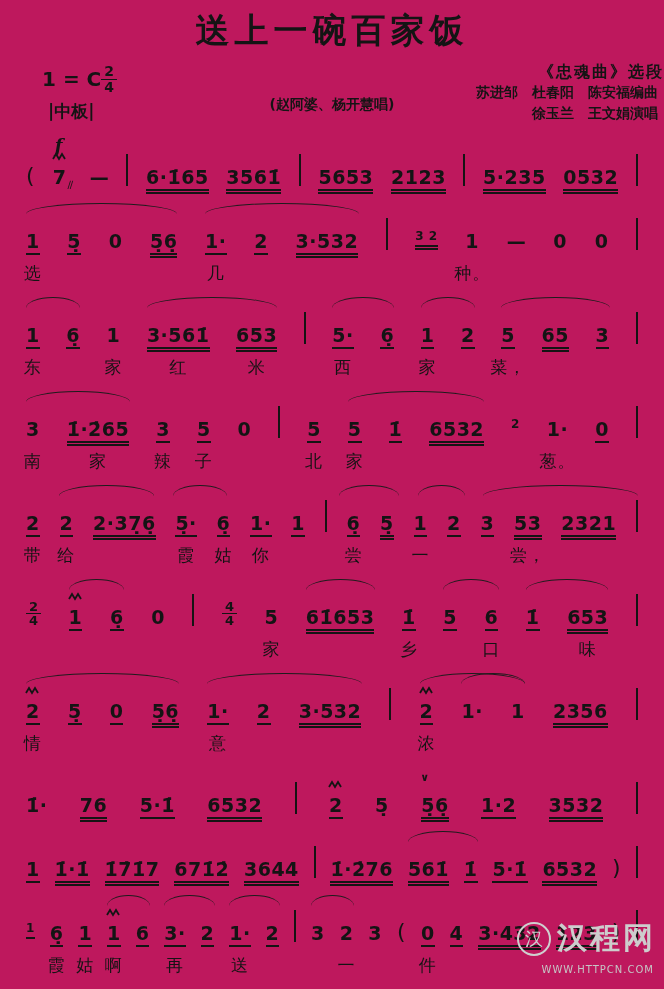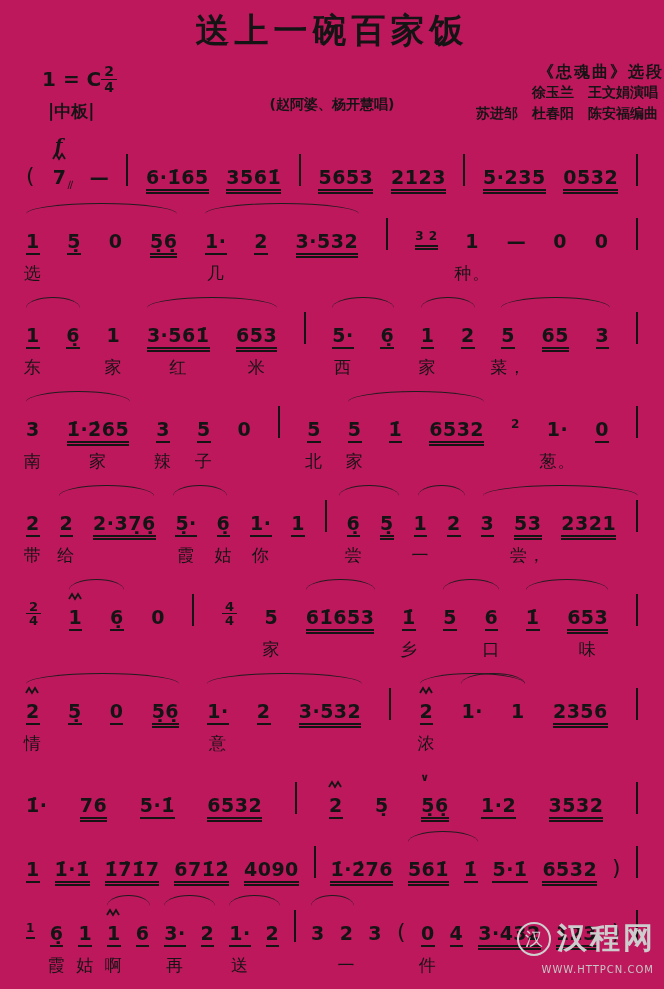--- a/index.html
+++ b/index.html
@@ -65,22 +65,22 @@
       <span>1 = C</span>
       <span class="frac">
         <span class="fn">2</span>
         <span class="fd">4</span>
       </span>
     </div>
     <div class="tempo">|中板|</div>
     <div class="subtitle">《忠魂曲》选段</div>
     <div class="singers">(赵阿婆、杨开慧唱)</div>
     <div class="credits">
+      <div>苏进邹　杜春阳　陈安福编曲</div>
       <div>徐玉兰　王文娟演唱</div>
-      <div>苏进邹　杜春阳　陈安福编曲</div>
     </div>
   </div>
 
   <div class="score" id="score">
       <div class="mline">
         <div class="nrow">
           <span class="tok paren"><span class="txt">(</span></span>
           <span class="tok"><span class="txt">7</span><span class="suf">∕∕</span><span class="orn"><svg width="15" height="9" viewBox="0 0 15 9">
                 <path d="M1 7 4 2 7 7 10 2 13 7" fill="none" stroke="#141414" stroke-width="1.8"></path>
               </svg></span><span class="dyn">f</span></span>
@@ -256,21 +256,21 @@
           <span class="tok u2"><span class="txt">3532</span></span>
           <span class="bar"></span>
         </div>
       </div>
       <div class="mline">
         <div class="nrow">
           <span class="tok u1"><span class="txt">1</span></span>
           <span class="tok u2"><span class="txt">1̇·1̇</span></span>
           <span class="tok u2"><span class="txt">1̇7̇1̇7</span></span>
           <span class="tok u2"><span class="txt">671̇2̇</span></span>
-          <span class="tok u2"><span class="txt">4090</span></span>
+          <span class="tok u2"><span class="txt">3644</span></span>
           <span class="bar"></span>
           <span class="tok u2"><span class="txt">1̇·2̇76</span></span>
           <span class="tok u2"><span class="txt">561̇</span></span>
           <span class="tok u1"><span class="txt">1̇</span></span>
           <span class="tok u1"><span class="txt">5·1̇</span></span>
           <span class="tok u2"><span class="txt">6532</span></span>
           <span class="tok paren"><span class="txt">)</span></span>
           <span class="bar"></span>
           <div class="slur" style="left: 382px; width: 70px;"></div>
         </div>

